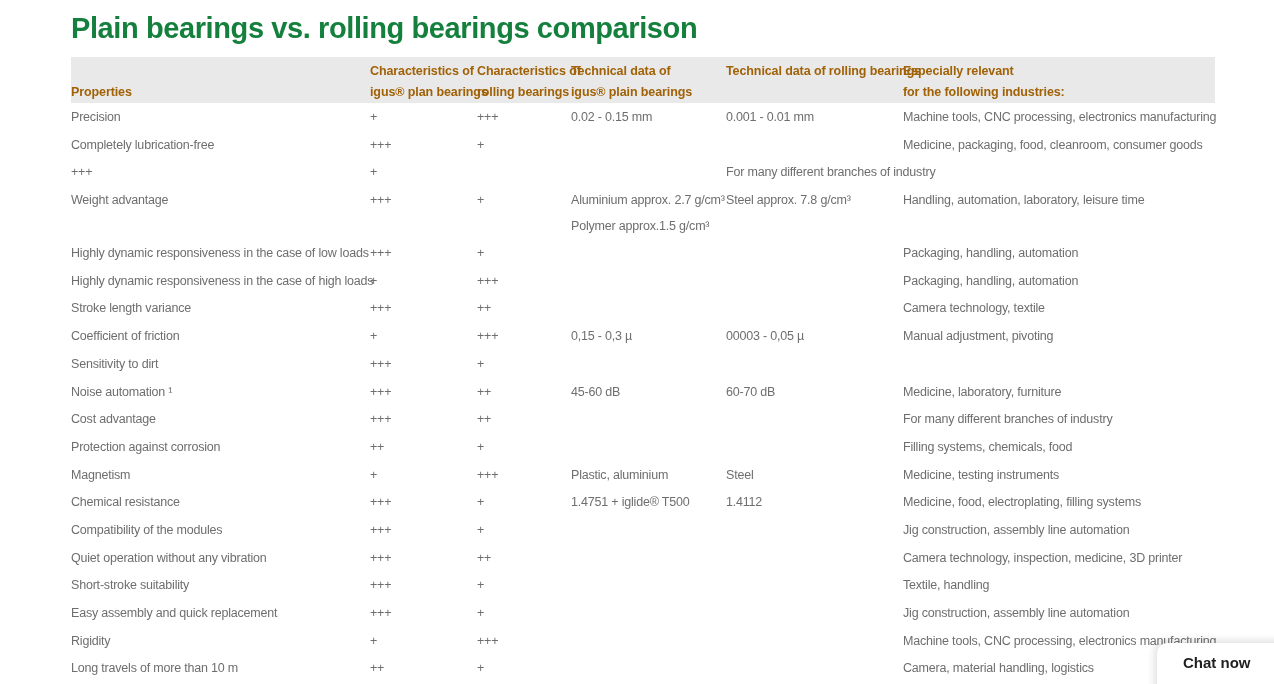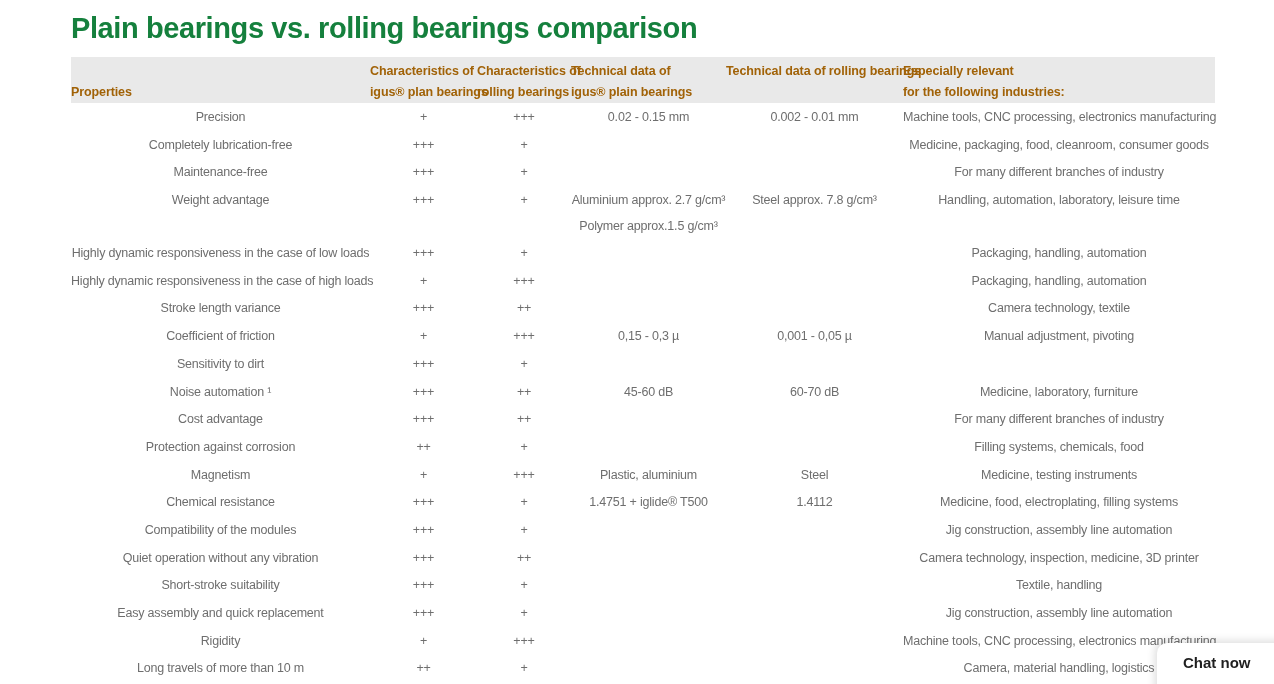--- a/index.html
+++ b/index.html
@@ -44,21 +44,20 @@
     display: block;
     height: 21px;
     line-height: 21px;
     white-space: nowrap;
     overflow: visible;
   }
   .tbody .row {
     min-height: 27.7px;
     padding-top: 1px;
     align-items: flex-start;
-    text-align: center;
   }
   .cell {
     font-size: 12.5px;
     line-height: 26px;
     letter-spacing: -0.2px;
     color: #6e6e6e;
     white-space: pre;
     overflow: visible;
   }
   .chat-now {
@@ -109,33 +108,32 @@
       <span class="hline">Especially relevant</span>
       <span class="hline">for the following industries:</span>
     </div>
   </div>
   <div class="tbody" id="tbody">
       <div class="row grid-row">
         <div class="cell c0">Precision</div>
         <div class="cell c1">+</div>
         <div class="cell c2">+++</div>
         <div class="cell c3">0.02 - 0.15 mm</div>
-        <div class="cell c4">0.002 - 0.01 mm</div>
+        <div class="cell c4">0.001 - 0.01 mm</div>
         <div class="cell c5">Machine tools, CNC processing, electronics manufacturing</div>
       </div>
       <div class="row grid-row">
         <div class="cell c0">Completely lubrication-free</div>
         <div class="cell c1">+++</div>
         <div class="cell c2">+</div>
         <div class="cell c3"></div>
         <div class="cell c4"></div>
         <div class="cell c5">Medicine, packaging, food, cleanroom, consumer goods</div>
       </div>
       <div class="row grid-row">
-        <div class="cell c0">Maintenance-free</div>
         <div class="cell c1">+++</div>
         <div class="cell c2">+</div>
         <div class="cell c3"></div>
         <div class="cell c4"></div>
         <div class="cell c5">For many different branches of industry</div>
       </div>
       <div class="row grid-row">
         <div class="cell c0">Weight advantage</div>
         <div class="cell c1">+++</div>
         <div class="cell c2">+</div>
@@ -166,21 +164,21 @@
         <div class="cell c2">++</div>
         <div class="cell c3"></div>
         <div class="cell c4"></div>
         <div class="cell c5">Camera technology, textile</div>
       </div>
       <div class="row grid-row">
         <div class="cell c0">Coefficient of friction</div>
         <div class="cell c1">+</div>
         <div class="cell c2">+++</div>
         <div class="cell c3">0,15 - 0,3 µ</div>
-        <div class="cell c4">0,001 - 0,05 µ</div>
+        <div class="cell c4">00003 - 0,05 µ</div>
         <div class="cell c5">Manual adjustment, pivoting</div>
       </div>
       <div class="row grid-row">
         <div class="cell c0">Sensitivity to dirt</div>
         <div class="cell c1">+++</div>
         <div class="cell c2">+</div>
         <div class="cell c3"></div>
         <div class="cell c4"></div>
       </div>
       <div class="row grid-row">

